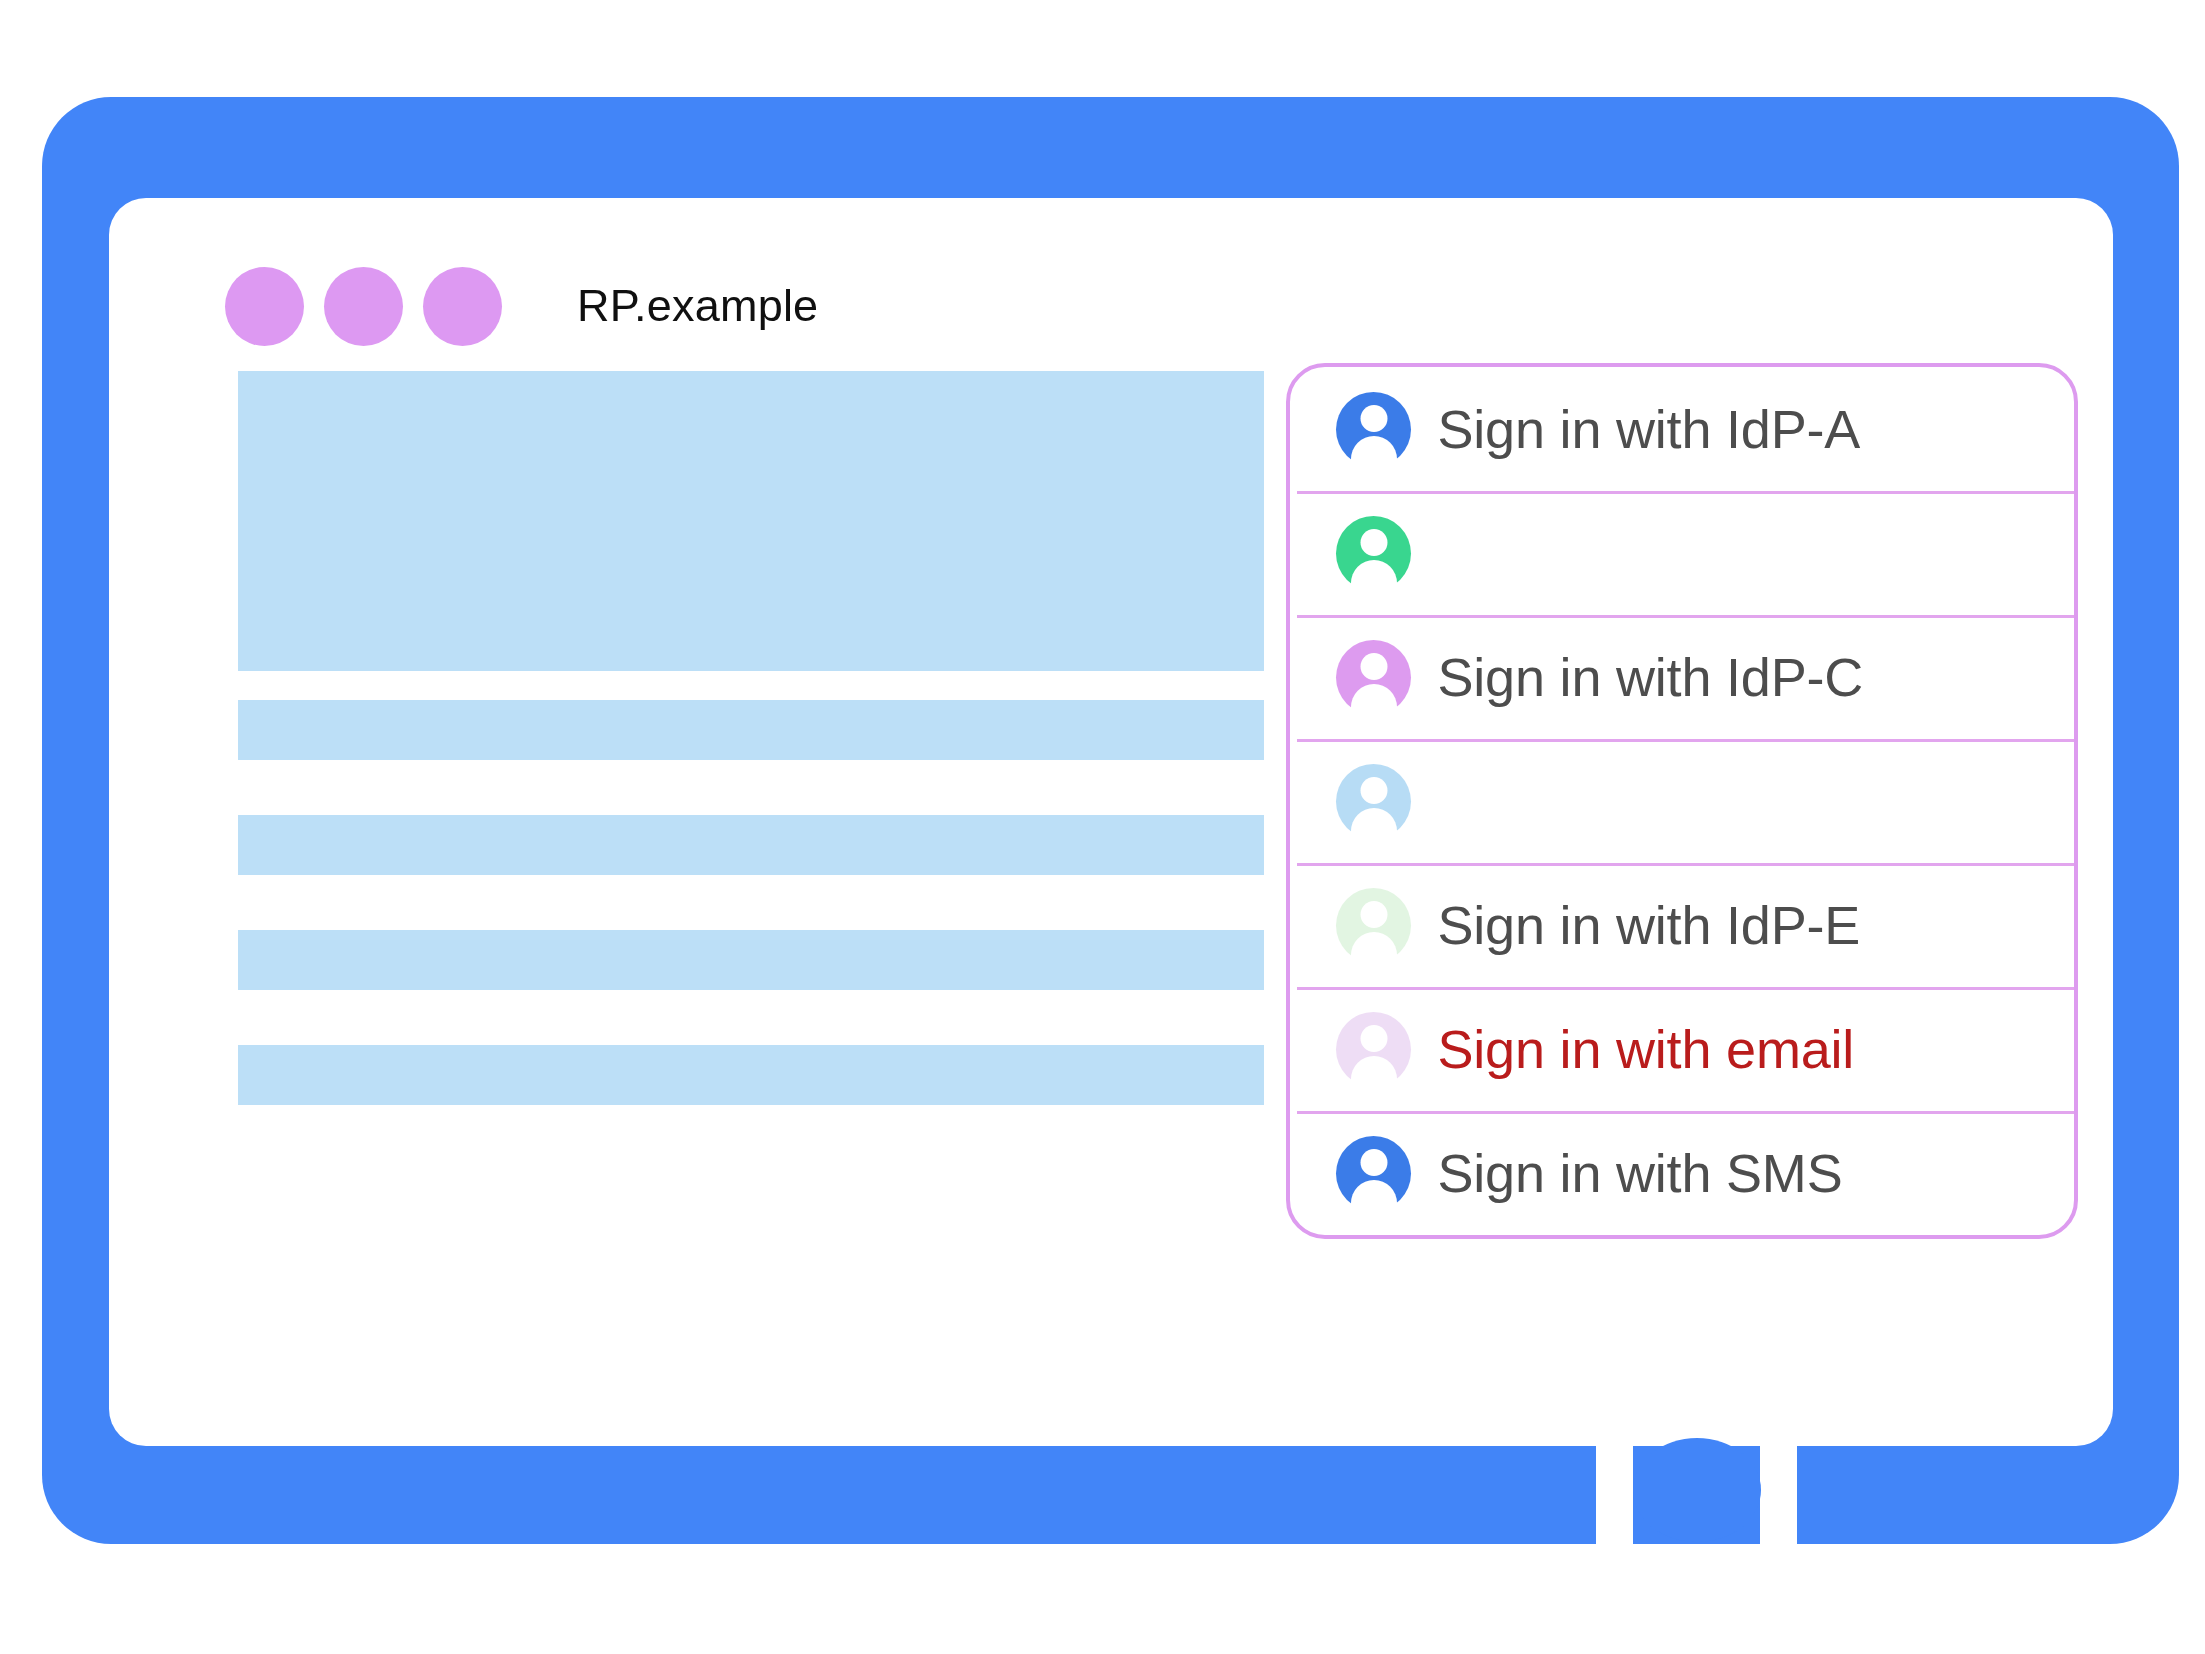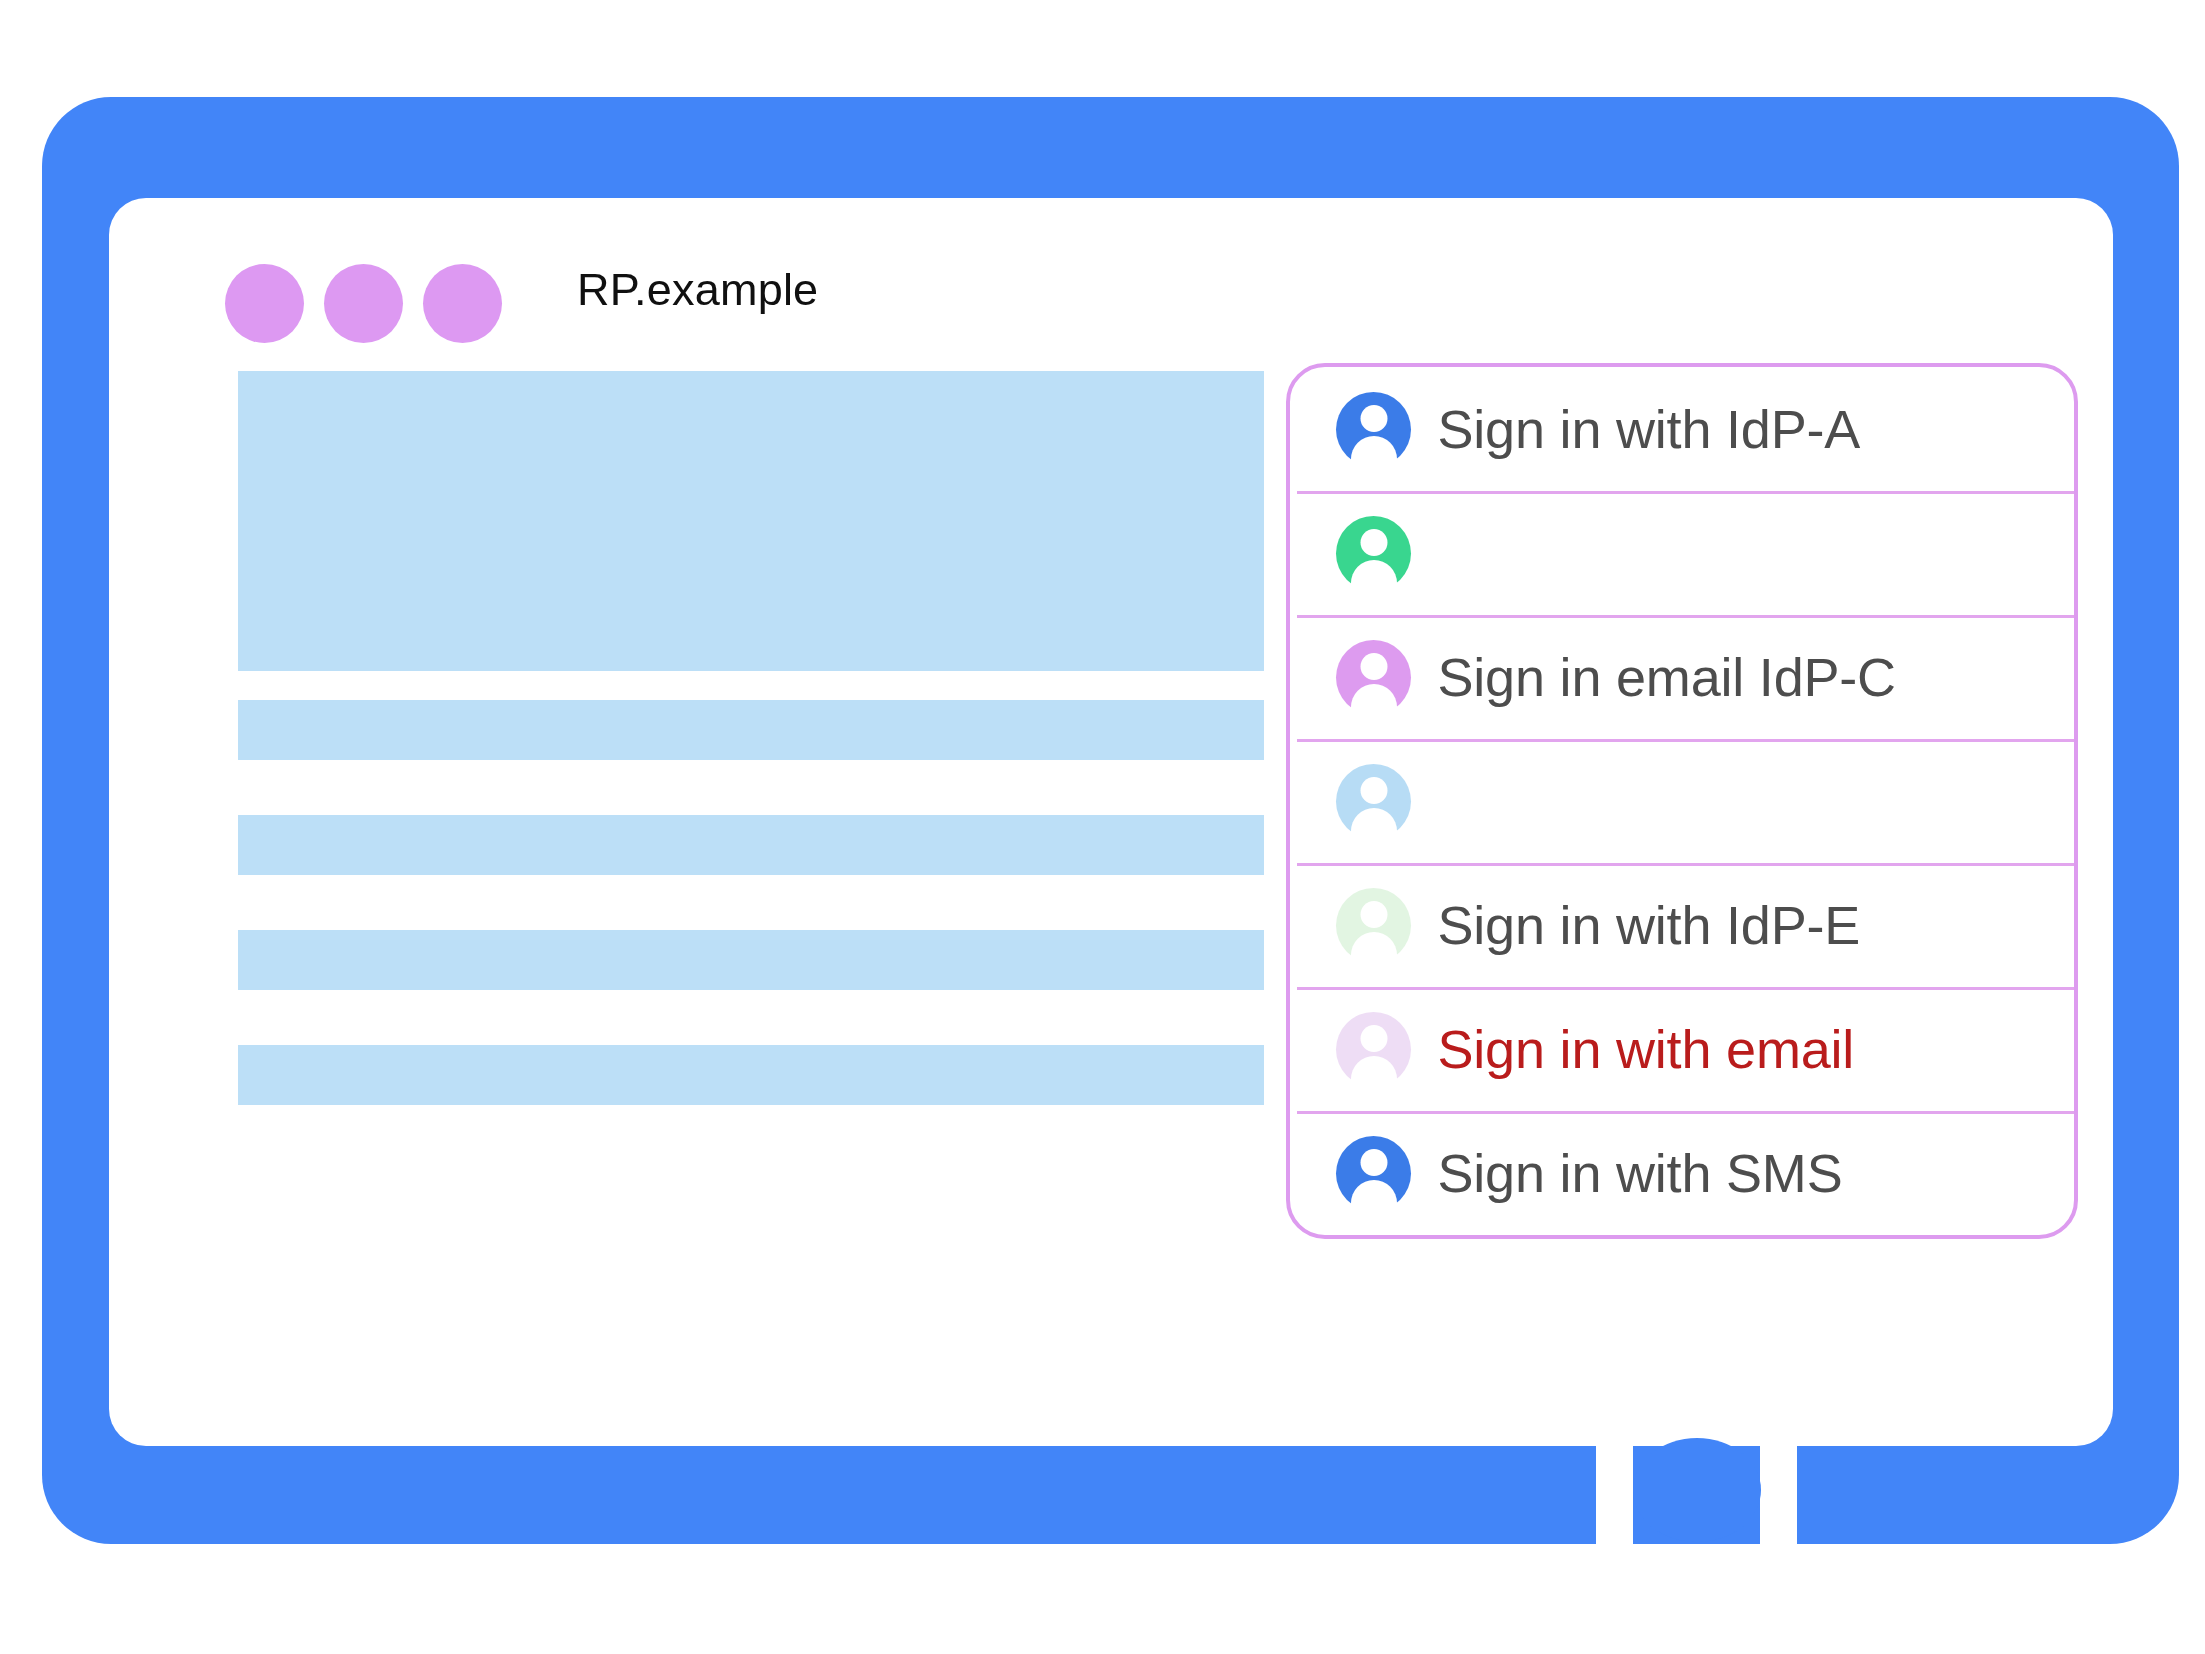--- a/index.html
+++ b/index.html
@@ -61,20 +61,21 @@
     background: #4285f8;
     border-radius: 50%;
   }
 
   
   #title-row {
     position: absolute;
     left: 116px;
     top: 66px;
     display: flex;
+    align-items: center;
     height: 84px;
   }
   .win-dot {
     width: 79px;
     height: 79px;
     border-radius: 50%;
     background: #dd99f2;
     margin-right: 20px;
   }
   #page-title {
@@ -202,21 +203,21 @@
           <span class="head"></span>
             <span class="body"></span>
         </span>
       </div>
 
       <div class="account-row">
         <span class="avatar" style="background: rgb(221, 155, 239);">
           <span class="head"></span>
             <span class="body"></span>
         </span>
-        <span class="account-label" style="color: rgb(77, 77, 77);">Sign in email IdP-C</span>
+        <span class="account-label" style="color: rgb(77, 77, 77);">Sign in with IdP-C</span>
       </div>
 
       <div class="account-row">
         <span class="avatar" style="background: rgb(183, 220, 245);">
           <span class="head"></span>
             <span class="body"></span>
         </span>
       </div>
 
       <div class="account-row">

